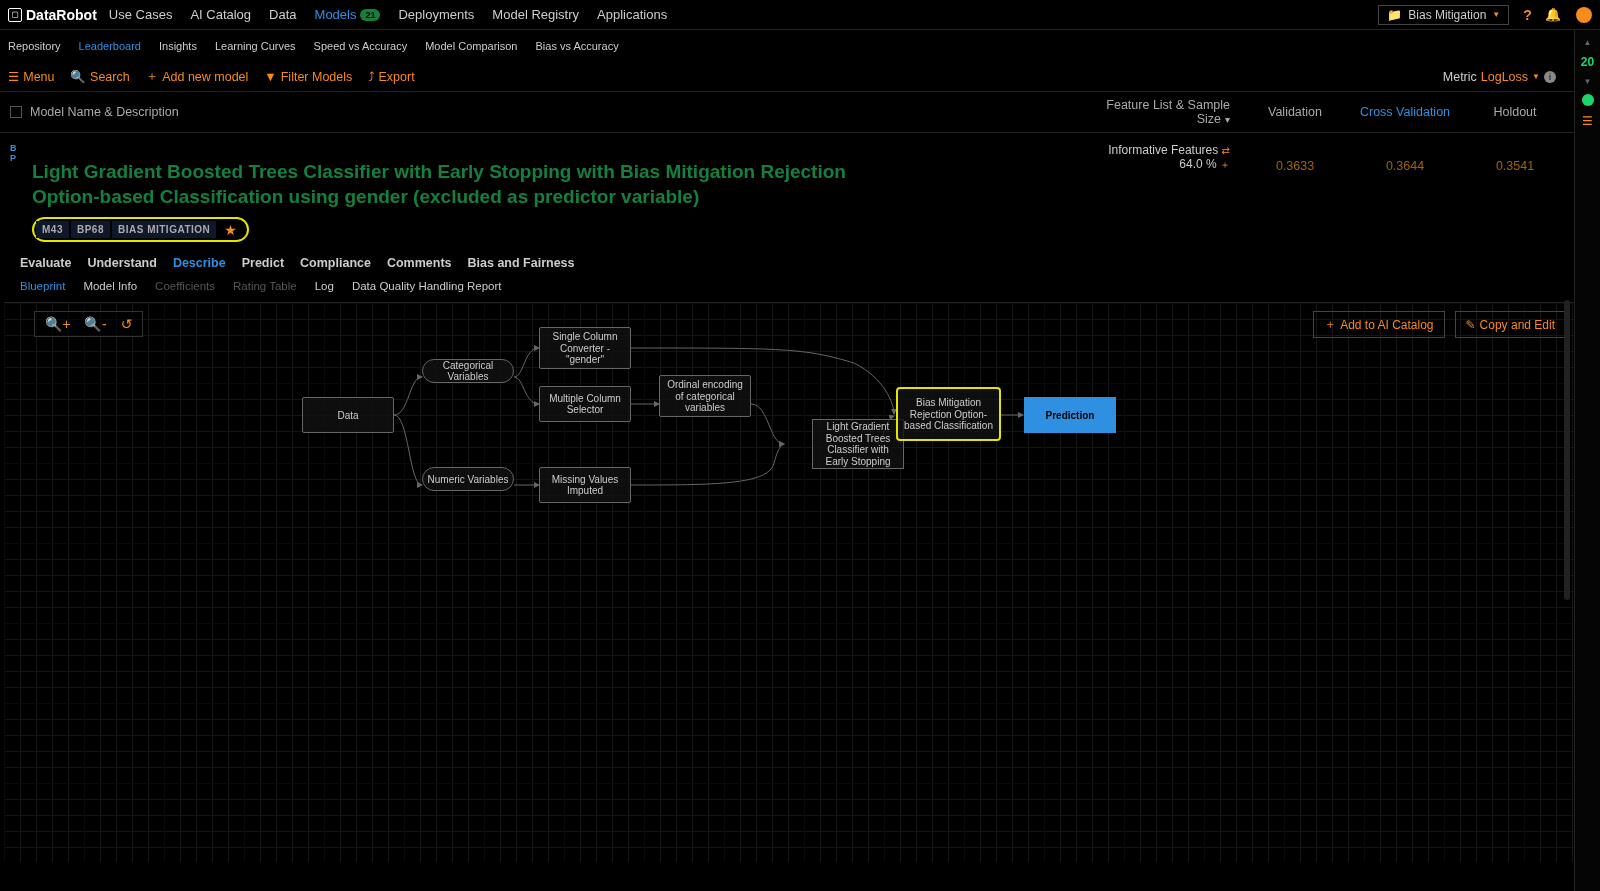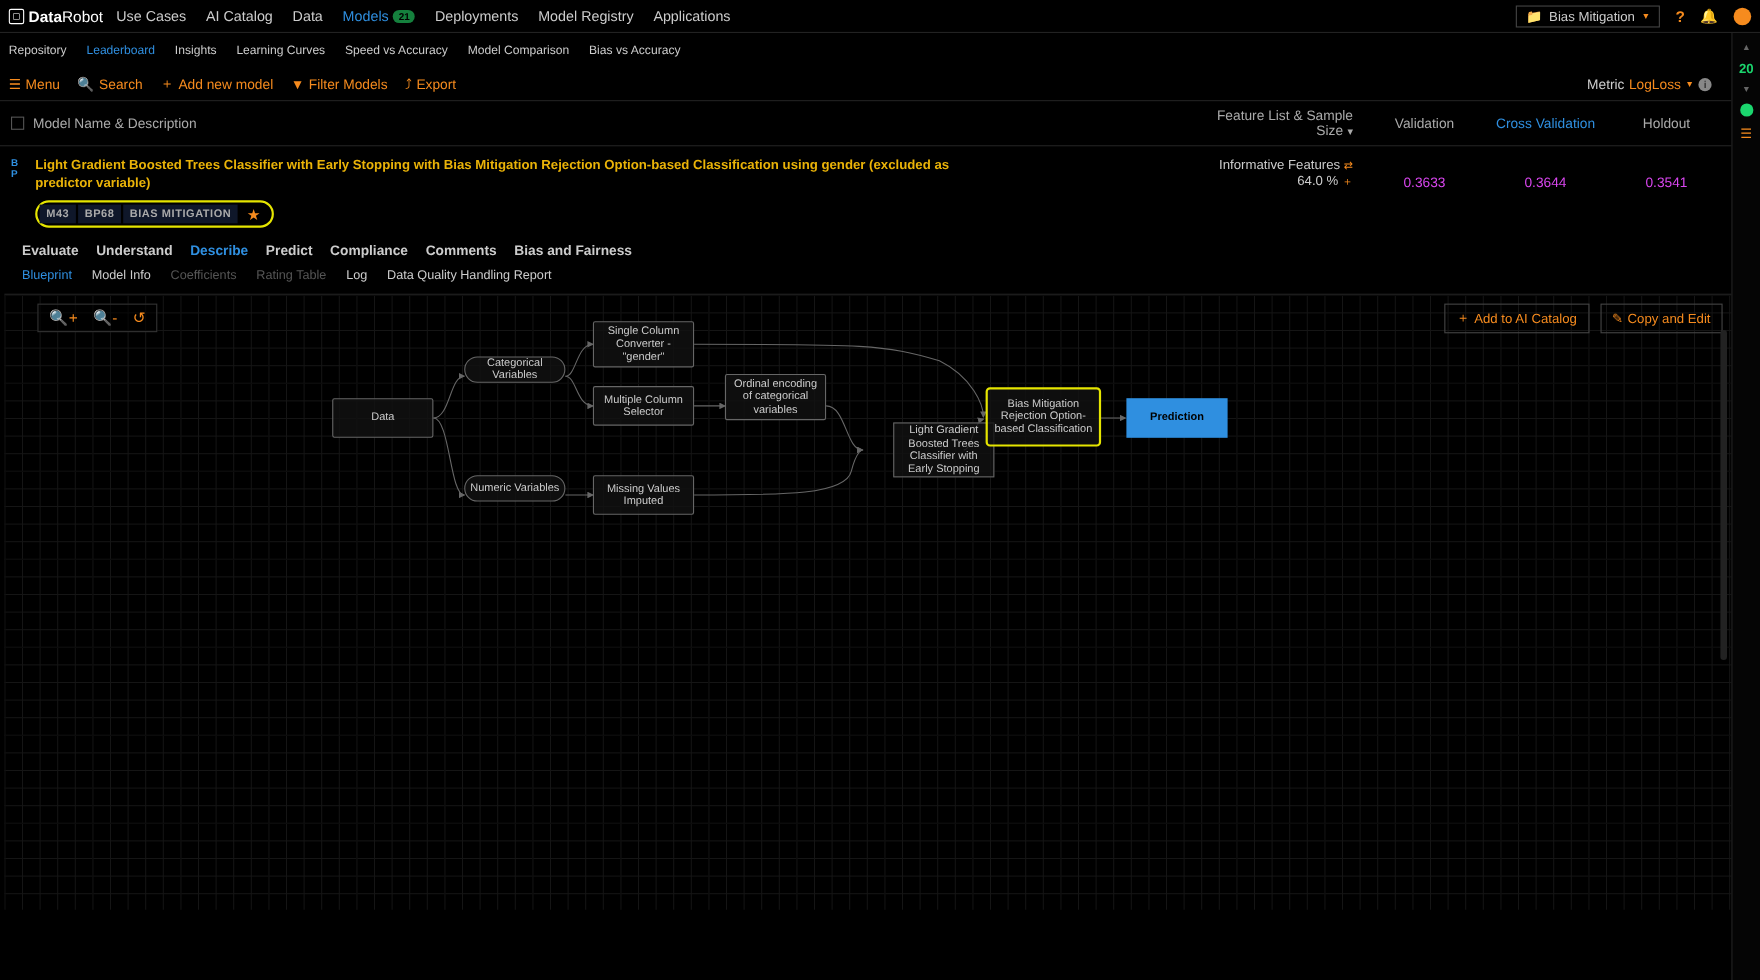--- a/index.html
+++ b/index.html
@@ -18,21 +18,21 @@
     height: 30px;
     background: #000;
     display: flex;
     align-items: center;
     padding: 0 8px;
     border-bottom: 1px solid #222;
   }
   .logo { display: flex; align-items: center; gap: 4px; margin-right: 12px; }
   .logo-icon { width: 14px; height: 14px; border: 1.5px solid #fff; border-radius: 2px; display:flex;align-items:center;justify-content:center;font-size:8px;color:#fff;}
   .logo-text { color: #fff; font-weight: bold; font-size: 14px; }
-  .logo-text .light { font-weight: 400; }
+  .logo-text .light { font-weight: 700; }
   .nav-items { display: flex; gap: 18px; }
   .nav-item { color: #ccc; font-size: 13px; cursor: pointer; display:flex; align-items:center; gap:4px;}
   .nav-item.active { color: #2f8fe0; }
   .badge { background:#15803d; color:#000; border-radius:8px; font-size:9px; padding:1px 5px; font-weight:bold;}
   .top-right { margin-left:auto; display:flex; align-items:center; gap:14px; }
   .project-btn { border:1px solid #444; padding:2px 8px; display:flex; align-items:center; gap:6px; font-size:12px; }
   .caret-down-o { color:#f68b1e; font-size:8px; }
   .help-icon { color:#f68b1e; font-weight:bold; font-size:14px;}
   .bell-icon { color:#f68b1e; }
   .user-icon { width:16px;height:16px;background:#f68b1e;border-radius:50%;}
@@ -49,30 +49,30 @@
   
   .header-row { display:flex; align-items:center; padding:6px 10px; font-size:12.5px; color:#aaa; border-bottom:1px solid #222;}
   .chk { width:12px;height:12px;border:1px solid #555;margin-right:8px;}
   .header-spacer{flex:1;}
   .header-col { width:110px; text-align:center;}
   .filter-icon{font-size:10px;margin-left:4px;}
   
   .model-row { display:flex; padding:10px 10px 0 10px;}
   .model-left { flex:1; }
   .bp-icon { color:#2f8fe0; font-size:9px; font-weight:bold; margin-right:6px; display:inline-block;}
-  .model-title { color:#eab308; font-weight:bold; font-size:12px; line-height:1.3; max-width:870px;}
+  .model-title { color:#15803d; font-weight:bold; font-size:19px; line-height:1.3; max-width:870px;margin-top:17px;}
   .model-desc { color:#888; font-size:11px; margin-top:4px; max-width:880px; line-height:1.3;}
   .tags { display:flex; align-items:center; gap:0; margin-top:8px; border:2px solid #e5e500; border-radius:14px; padding:2px 10px 2px 2px; width:fit-content;}
   .tag { background:#0f172a; color:#aaa; font-size:10px; font-weight:bold; padding:3px 6px; margin-right:2px; letter-spacing:0.5px;}
   .star { color:#f68b1e; font-size:14px; margin-left:6px;}
   .model-metrics { display:flex; align-items:flex-start; }
   .feature-list { text-align:right; font-size:12px; color:#ccc; padding-right:10px; width:170px;}
   .feature-list .pct { color:#ccc; }
   .icon-orange { color:#f68b1e; font-size:10px;}
-  .metric-val { width:110px; text-align:center; font-size:12.5px; color:#d946ef; padding-top:16px;}
+  .metric-val { width:110px; text-align:center; font-size:12.5px; color:#a16207; padding-top:16px;}
   
   .tabs { display:flex; gap:16px; padding:14px 20px 6px 20px; font-size:12.5px; font-weight:bold;}
   .tab { color:#ccc; cursor:pointer;}
   .tab.active { color:#2f8fe0; }
   .subtabs { display:flex; gap:18px; padding:4px 20px 10px 20px; font-size:11.5px;}
   .subtab { color:#ccc; cursor:pointer;}
   .subtab.active { color:#2f8fe0;}
   .subtab.disabled { color:#555;}
   
   .bp-area { position:relative; height:560px; background-image:linear-gradient(#0a0a0a 1px,transparent 1px),linear-gradient(90deg,#0a0a0a 1px,transparent 1px),linear-gradient(#151515 1px,transparent 1px),linear-gradient(90deg,#151515 1px,transparent 1px); background-size:80px 80px,80px 80px,16px 16px,16px 16px; border-top:1px solid #222; margin:0 4px;}

